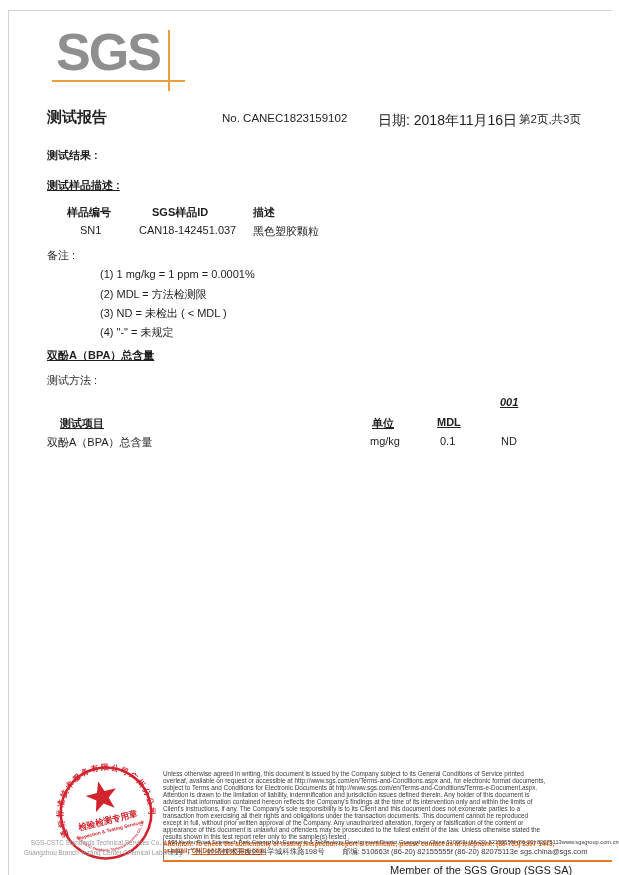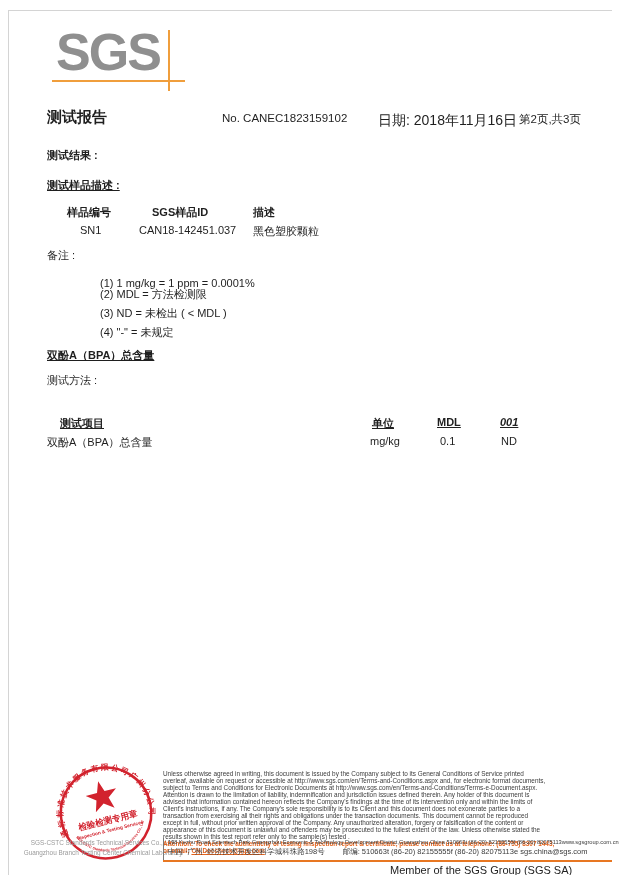--- a/index.html
+++ b/index.html
@@ -66,32 +66,32 @@
 
   <div class="abs lbl b" style="left:67px;top:205px;">样品编号</div>
   <div class="abs lbl b" style="left:152px;top:205px;">SGS样品ID</div>
   <div class="abs lbl b" style="left:253px;top:205px;">描述</div>
 
   <div class="abs lbl" style="left:80px;top:224px;">SN1</div>
   <div class="abs lbl" style="left:139px;top:224px;">CAN18-142451.037</div>
   <div class="abs lbl" style="left:253px;top:224px;">黑色塑胶颗粒</div>
 
   <div class="abs lbl" style="left:47px;top:248px;">备注 :</div>
-  <div class="note-line" style="top:268px;margin-top:9px;">(1) 1 mg/kg = 1 ppm = 0.0001%</div>
+  <div class="note-line" style="top:268px;">(1) 1 mg/kg = 1 ppm = 0.0001%</div>
   <div class="note-line" style="top:287px;">(2) MDL = 方法检测限</div>
   <div class="note-line" style="top:306px;">(3) ND = 未检出 ( &lt; MDL )</div>
   <div class="note-line" style="top:325px;">(4) "-" = 未规定</div>
 
   <div class="abs lbl b u" style="left:47px;top:348px;">双酚A（BPA）总含量</div>
   <div class="abs lbl" style="left:47px;top:373px;">测试方法 :</div>
 
   <div class="abs lbl b u col-item" style="top:416px;">测试项目</div>
   <div class="abs lbl b u col-unit" style="top:416px;">单位</div>
   <div class="abs lbl b u col-mdl" style="top:416px;">MDL</div>
-  <div class="abs lbl b u i col-001" style="top:416px;">001</div>
+  <div class="abs lbl b u i col-001" style="top:396px;">001</div>
 
   <div class="abs lbl" style="left:47px;top:435px;">双酚A（BPA）总含量</div>
   <div class="abs lbl" style="left:370px;top:435px;">mg/kg</div>
   <div class="abs lbl" style="left:440px;top:435px;">0.1</div>
   <div class="abs lbl" style="left:501px;top:435px;">ND</div>
 
   <div class="stamp-wrap">
     <svg width="112" height="106" viewBox="0 0 110 110">
       <defs>
         <path id="arcTop" d="M 12.7,70.4 A 45,45 0 1 1 97.3,70.4" fill="none"></path>

